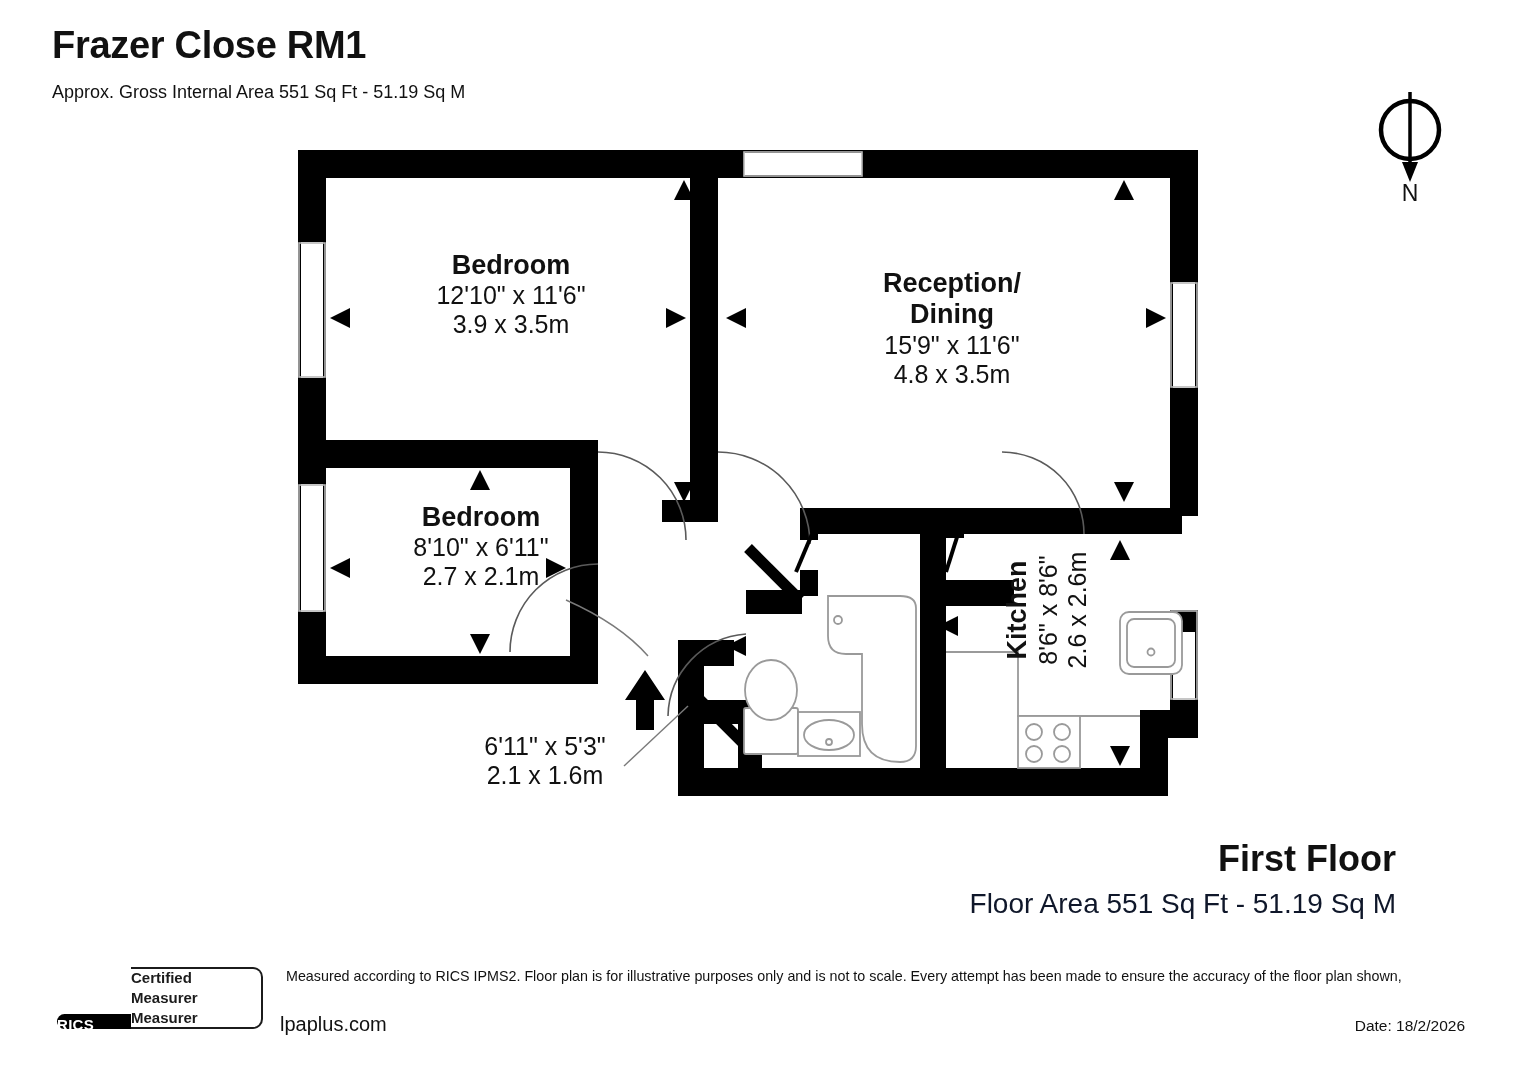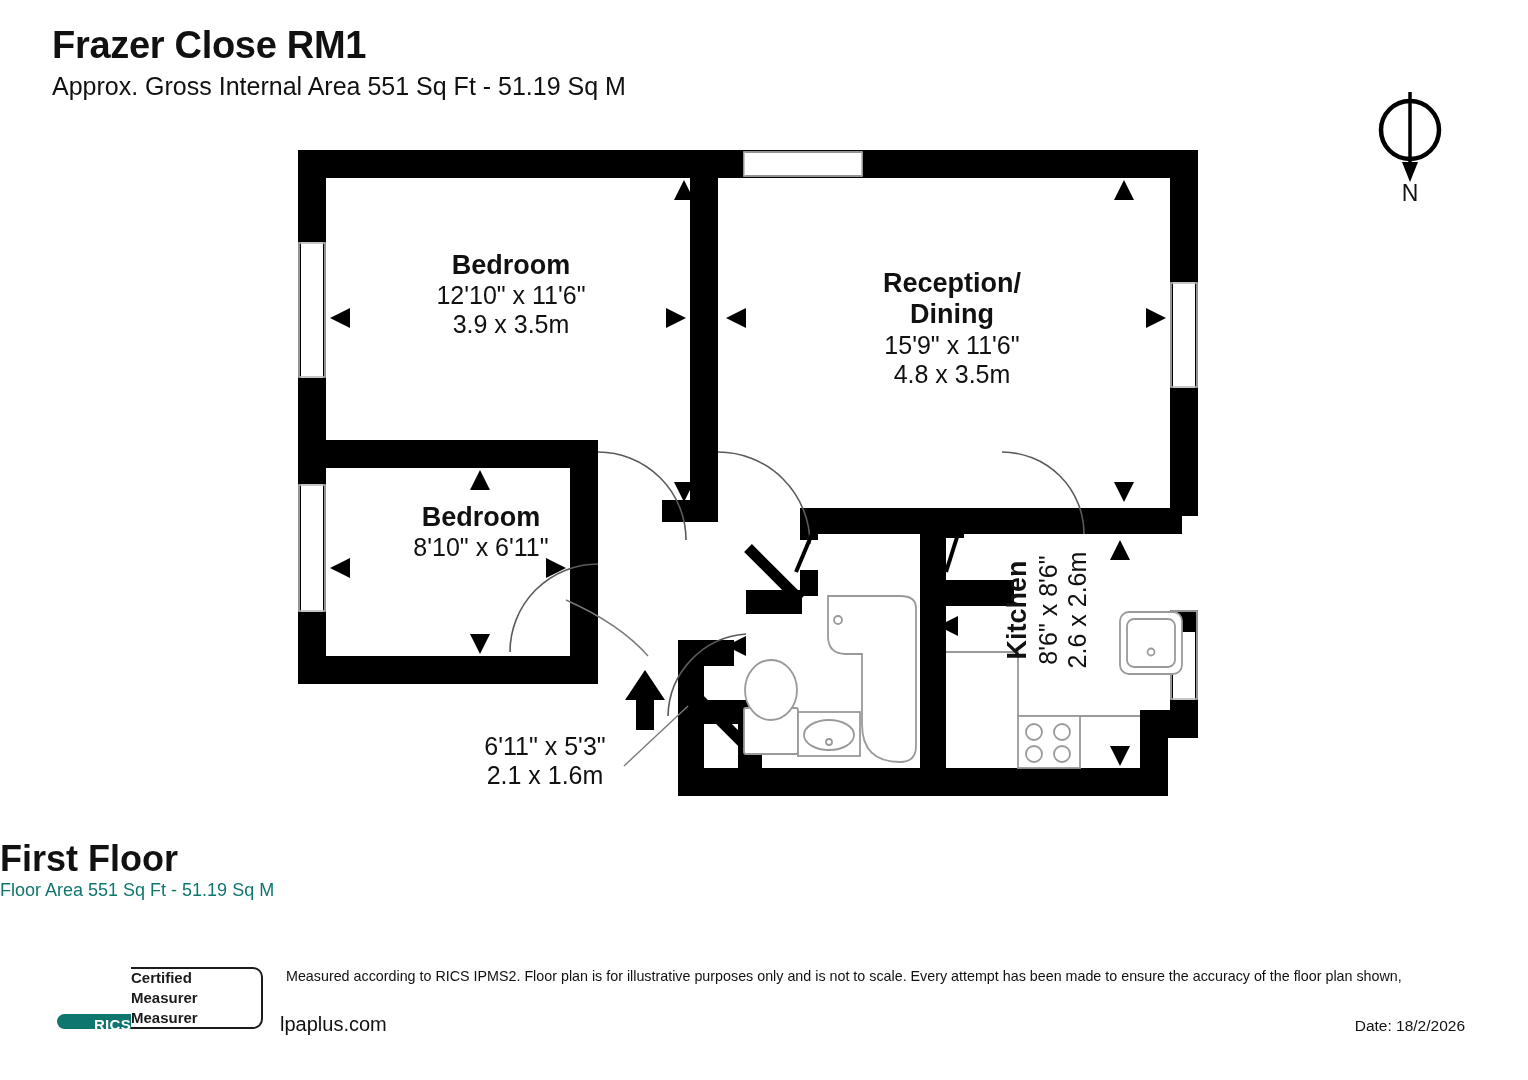--- a/index.html
+++ b/index.html
@@ -19,22 +19,22 @@
   .header { position: absolute; left: 52px; top: 26px; }
   .header h1 {
     margin: 0;
     font-size: 38px;
     font-weight: bold;
     letter-spacing: -0.3px;
     line-height: 1.05;
     color: #111;
   }
   .header .sub {
-    margin-top: 6px;
-    font-size: 25px;
+    margin-top: 16px;
+    font-size: 18px;
     font-weight: normal;
     color: #111;
   }
 
   
   .compass { position: absolute; left: 1368px; top: 92px; width: 84px; height: 120px; }
   .compass .n-letter {
     position: absolute; left: 0; top: 88px; width: 84px;
     text-align: center; font-size: 23px; color: #111;
   }
@@ -61,37 +61,37 @@
     transform: rotate(-90deg);
     transform-origin: center center;
     width: 220px; height: 220px;
     display: flex; align-items: center; justify-content: center;
   }
   #label-kitchen .inner { text-align: center; line-height: 1.16; }
   #label-kitchen .name { font-size: 27px; font-weight: bold; }
   #label-kitchen .dim { font-size: 25px; }
 
   
-  .floor-title { position: absolute; left: 0; top: 838px; width: 1396px; text-align: left; }
+  .floor-title { position: absolute; left: 0; top: 838px; width: 1396px; text-align: right; padding-left: 16px; }
   .floor-title .ft-name { font-size: 36px; font-weight: bold; color: #111; }
-  .floor-title .ft-area { font-size: 18px; margin-top: 0; color: #0f766e; }
+  .floor-title .ft-area { font-size: 28px; margin-top: 8px; color: #0f172a; }
 
   
   .footer { position: absolute; left: 0; top: 955px; width: 1528px; height: 110px; }
 
   .rics-badge {
     position: absolute; left: 57px; top: 12px;
     width: 206px; height: 62px;
     display: flex; align-items: stretch;
   }
   .rics-badge .rics-left {
-    width: 74px; background: #0f766e;
+    width: 74px; background: #000000;
     border-radius: 10px 0 0 10px;
     display: flex; flex-direction: column;
-    align-items: flex-end; justify-content: center;
+    align-items: flex-start; justify-content: center;
     padding-top: 4px;
     margin-top: 47px;
   }
   .rics-badge .rics-mark { width: 30px; height: 30px; }
   .rics-badge .rics-word {
     color: #fff; font-size: 15px; font-weight: bold; letter-spacing: 0.3px;
     margin-top: 1px;
   }
   .rics-badge .rics-right {
     flex: 1; background: #fff;
@@ -321,20 +321,21 @@
 <div class="room-label" id="label-reception">
   <div class="name">Reception/
 Dining</div>
   <div class="dim">15'9" x 11'6"</div>
   <div class="dim">4.8 x 3.5m</div>
 </div>
 
 <div class="room-label" id="label-bedroom2">
   <div class="name">Bedroom</div>
   <div class="dim">8'10" x 6'11"</div>
+  <div class="dim">2.7 x 2.1m</div>
 </div>
 
 <div class="room-label" id="label-kitchen">
   <div class="vwrap">
     <div class="inner">
       <div class="name">Kitchen</div>
       <div class="dim">8'6" x 8'6"</div>
       <div class="dim">2.6 x 2.6m</div>
     </div>
   </div>

